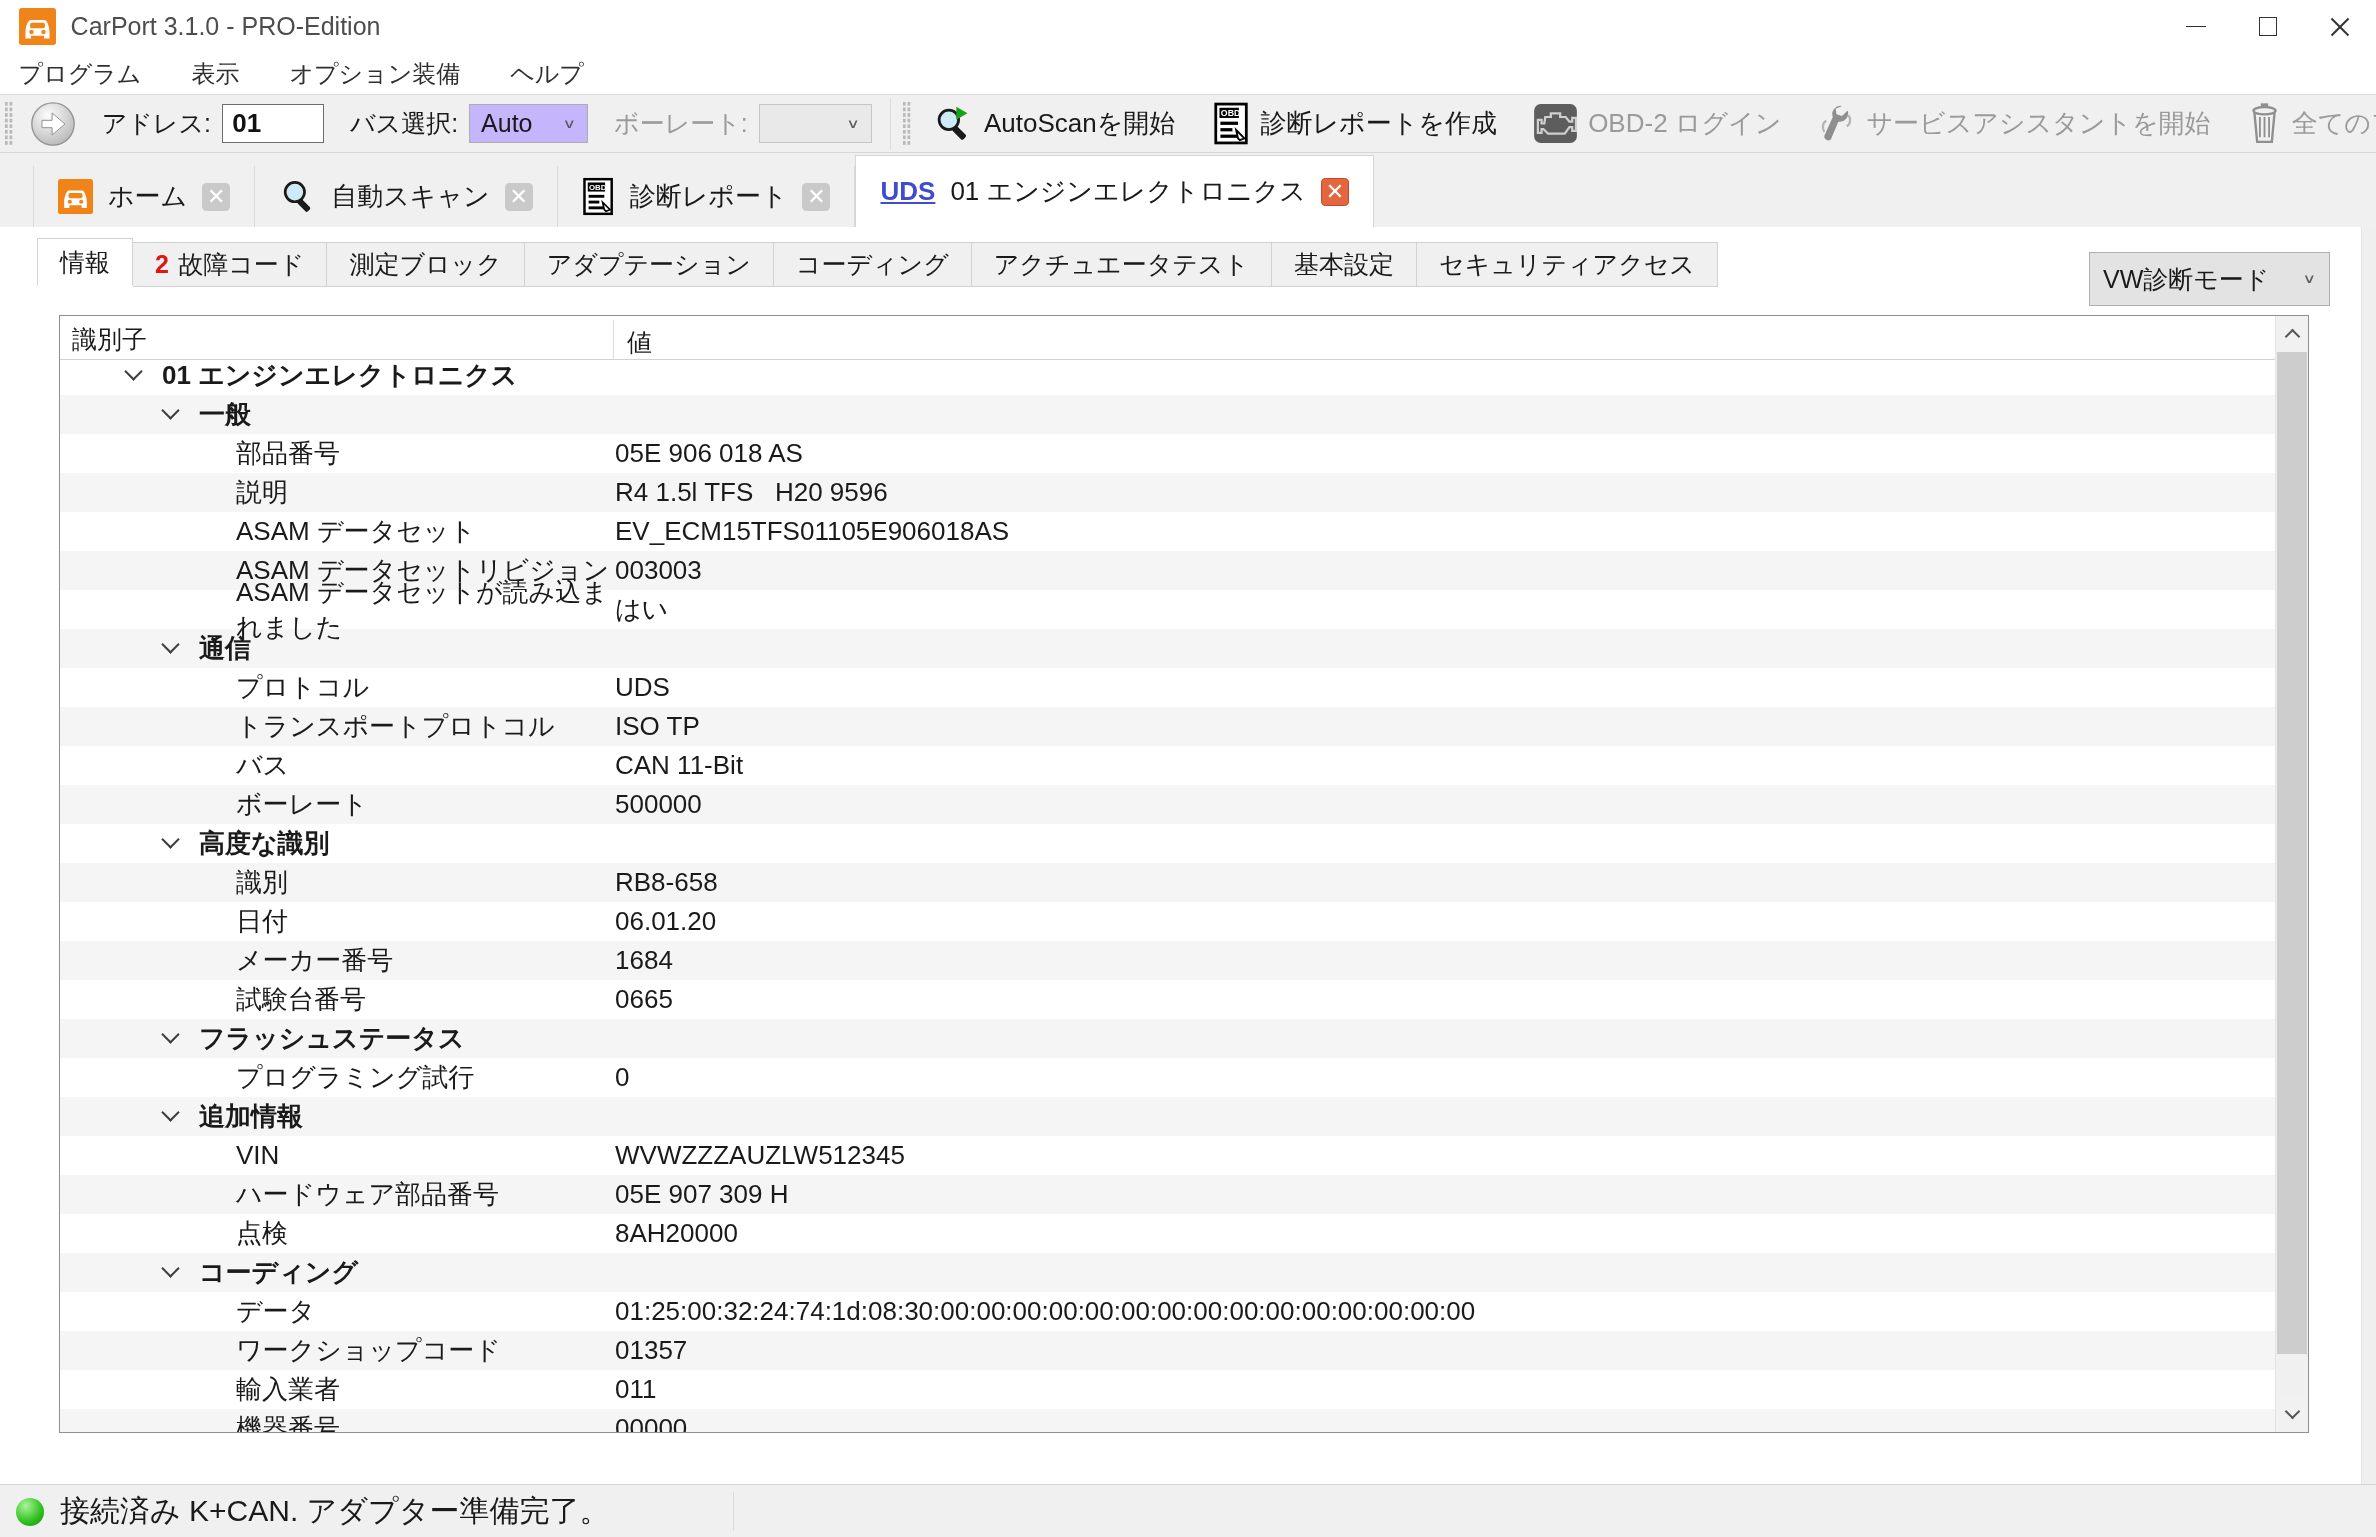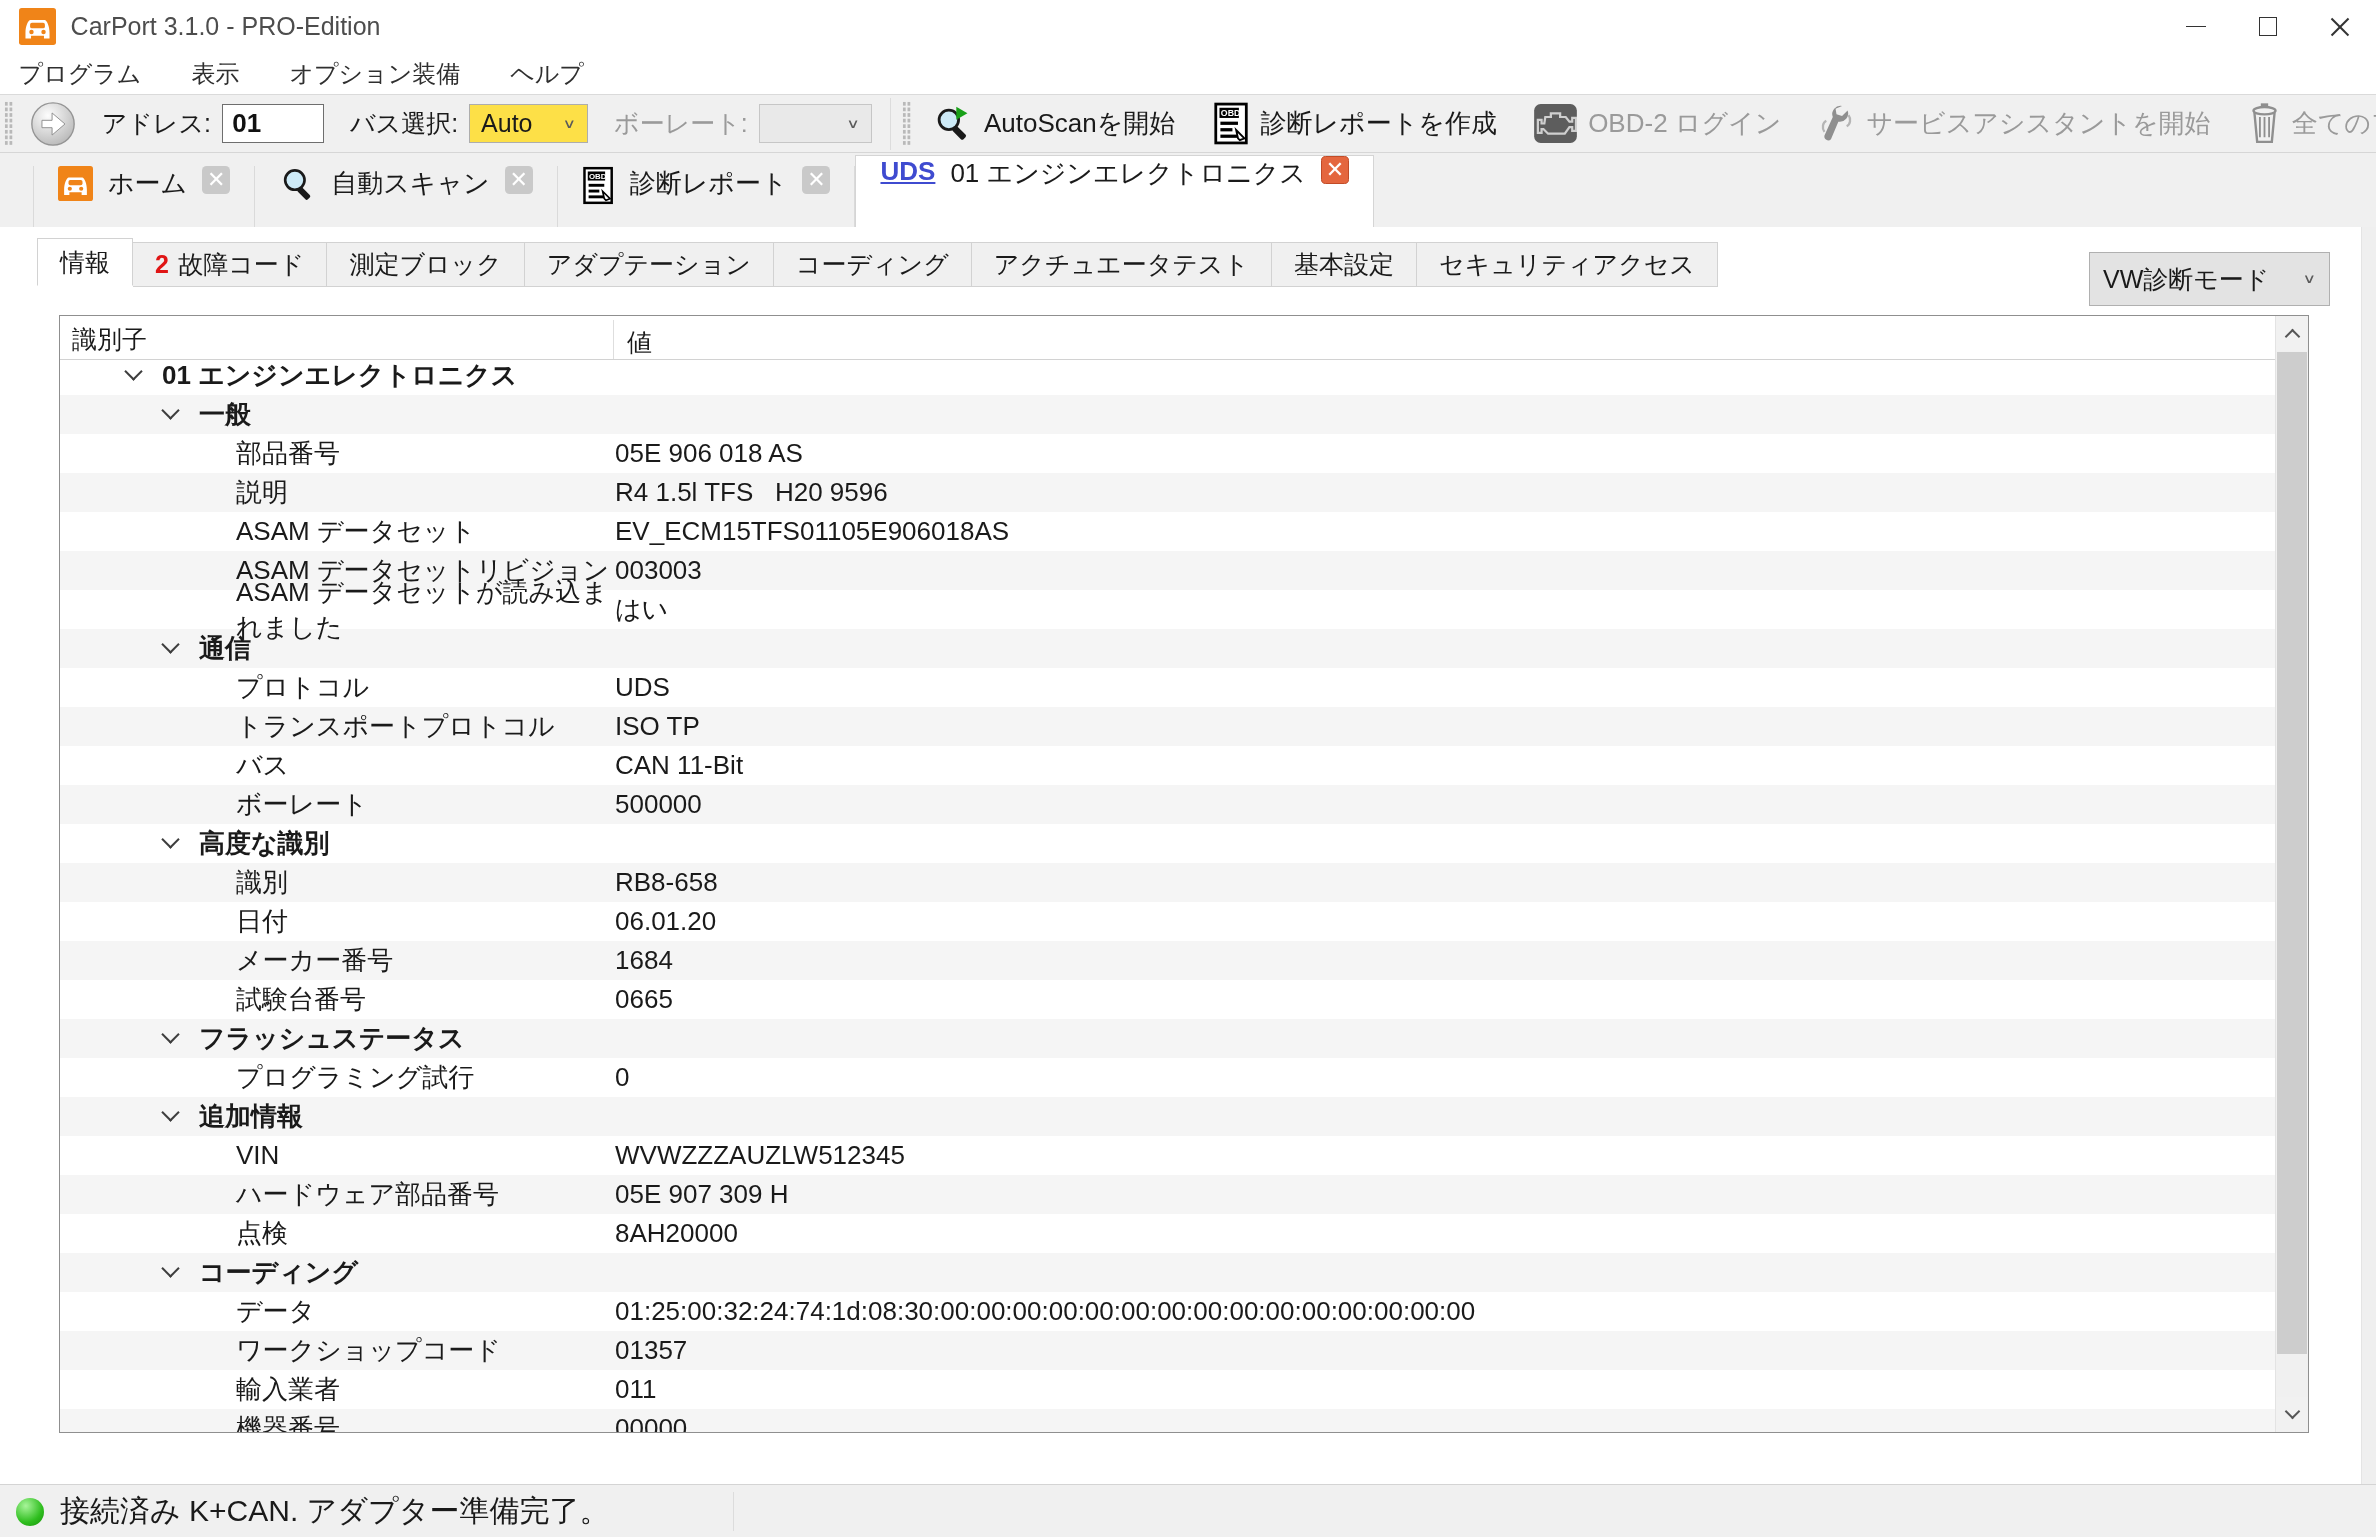--- a/index.html
+++ b/index.html
@@ -24,31 +24,31 @@
   .menu-item{padding:0 25px;} .menu-item:first-child{padding-left:18.6px;}
 
   
   .toolbar{position:absolute;top:94px;left:0;right:0;height:59px;background:#f0f0f0;
            border-top:0.9px solid #dadada;border-bottom:0.9px solid #d6d6d6;display:flex;align-items:center;font-size:25px;}
   .grip{width:9.3px;height:45px;margin:0 3.7px;background-image:radial-gradient(#b9b9b9 1.5px,transparent 1.7px);background-size:4.6px 5.6px;flex:0 0 auto;}
   .round-btn{width:46px;height:46px;margin-left:13px;flex:0 0 auto;}
   .tb-label{margin:0 11px 0 26px;white-space:nowrap;}
   .tb-label.disabled{color:#9a9a9a;}
   .addr-input{width:102px;height:39px;border:0.9px solid #6e6e6e;background:#fff;font-weight:bold;font-size:26px;padding:0 9.3px;font-family:inherit;color:#111;}
-  .combo{height:39px;background:#fde047;border:0.9px solid #adadad;display:flex;align-items:center;justify-content:space-between;padding:0 11px;font-size:25px;flex:0 0 auto;}
+  .combo{height:39px;background:#c4b5fd;border:0.9px solid #adadad;display:flex;align-items:center;justify-content:space-between;padding:0 11px;font-size:25px;flex:0 0 auto;}
   .combo .chevD{font-size:18.6px;color:#5a5a5a;transform:scaleY(.7);margin-left:13px;}
   .combo.disabled{background:#e9e9e9;border-color:#c6c6c6;}
   .vline{width:0.9px;height:52px;background:#dcdcdc;margin:0 7.4px;flex:0 0 auto;}
   .tool-btn{display:flex;align-items:center;gap:11px;margin:0 18.6px;font-size:26px;white-space:nowrap;}
   .tool-btn.disabled{color:#9a9a9a;}
   .tool-btn svg{flex:0 0 auto;}
 
   
   .tabbar{position:absolute;top:153px;left:0;right:0;height:74px;background:#f0f0f0;display:flex;align-items:flex-end;}
-  .doc-tab{height:61px;display:flex;align-items:flex-start;padding:0 24px;gap:15px;font-size:26px;border-right:0.9px solid #dadada;white-space:nowrap;}
+  .doc-tab{height:61px;display:flex;align-items:center;padding:0 24px;gap:15px;font-size:26px;border-right:0.9px solid #dadada;white-space:nowrap;}
   .doc-tab:first-child{margin-left:33px;border-left:0.9px solid #dadada;}
   .doc-tab.active{background:#fff;height:72px;border:0.9px solid #d5d5d5;border-bottom:none;}
   .close-x{width:28px;height:28px;border-radius:4.6px;background:#c9c9c9;color:#fff;display:flex;align-items:center;justify-content:center;font-size:22px;line-height:1;}
   .close-x.hot{background:#e4663e;border:0.9px solid #c14b27;}
   .uds-prefix{color:#3F4BD0;font-weight:bold;text-decoration:underline;}
 
   
   .content{position:absolute;top:227px;left:0;right:0;bottom:54px;background:#fff;}
   .right-strip{position:absolute;top:0;bottom:0;right:0;width:15px;background:#efefef;border-left:0.9px solid #e4e4e4;}
 

